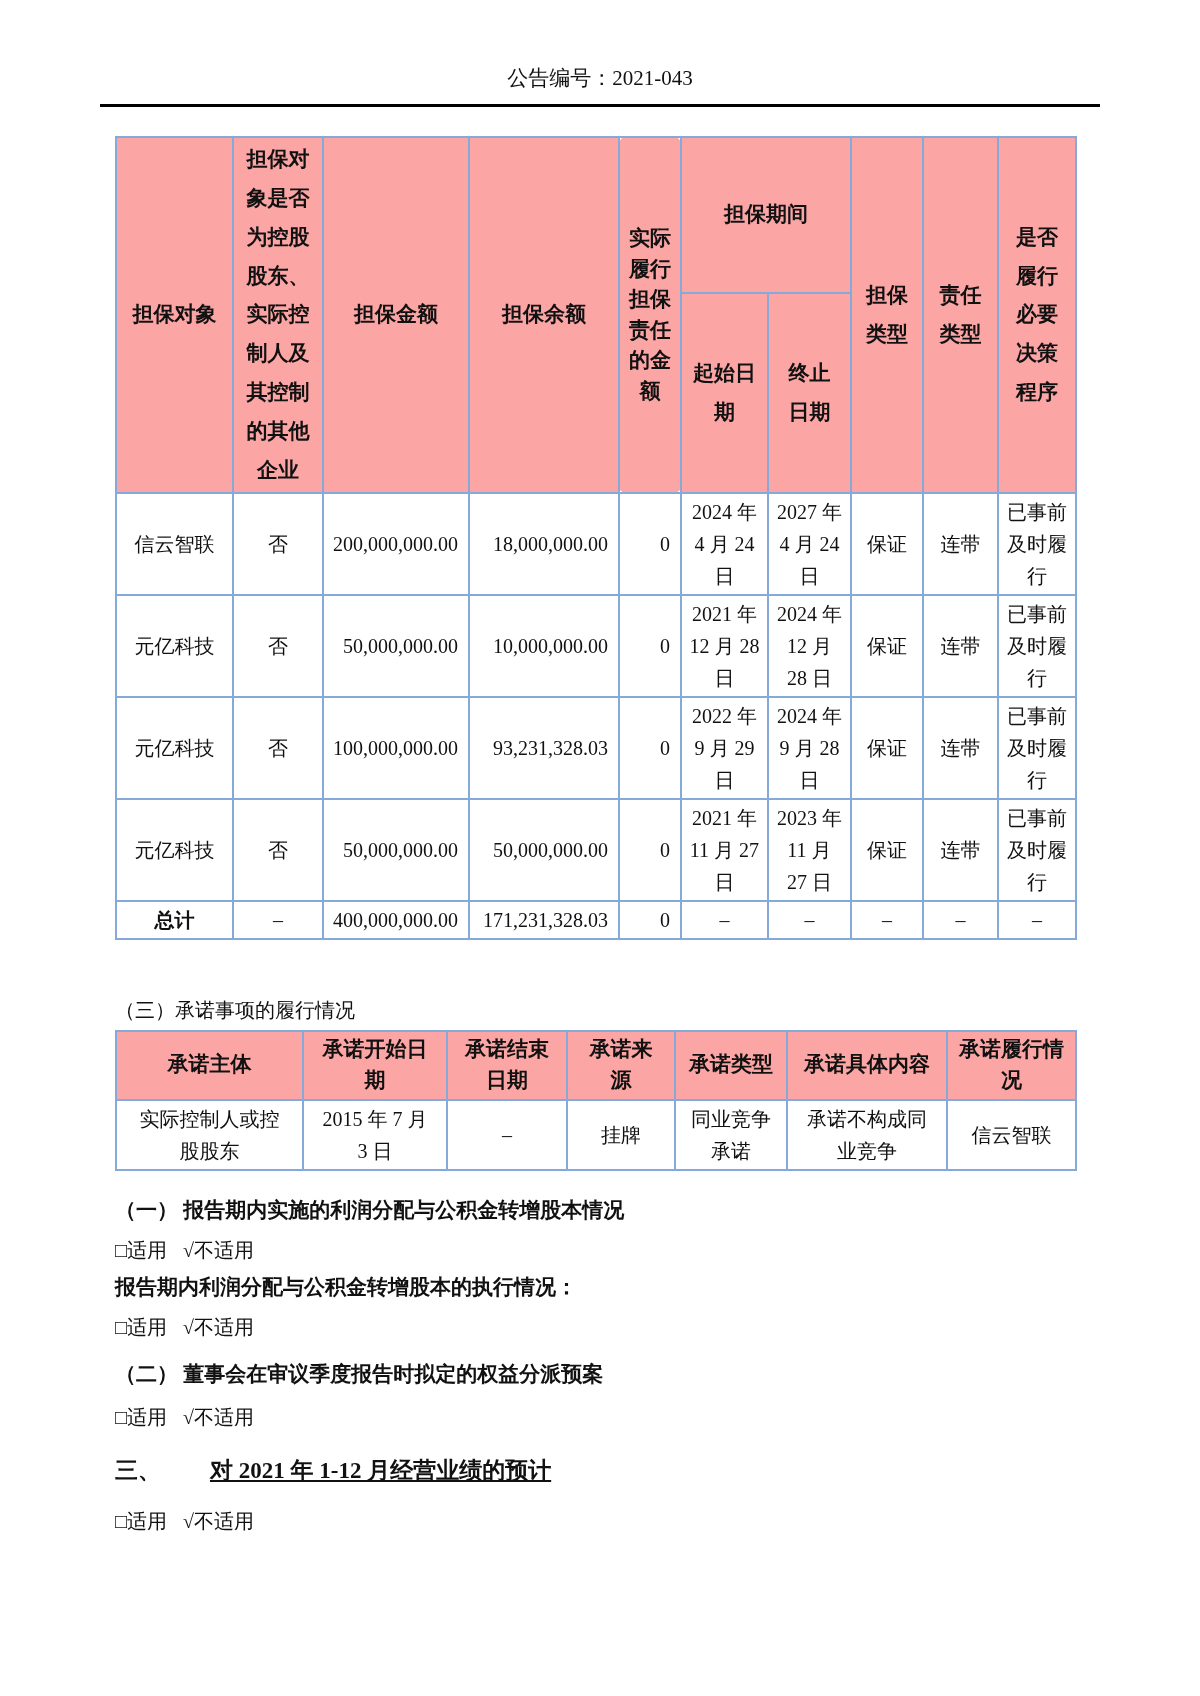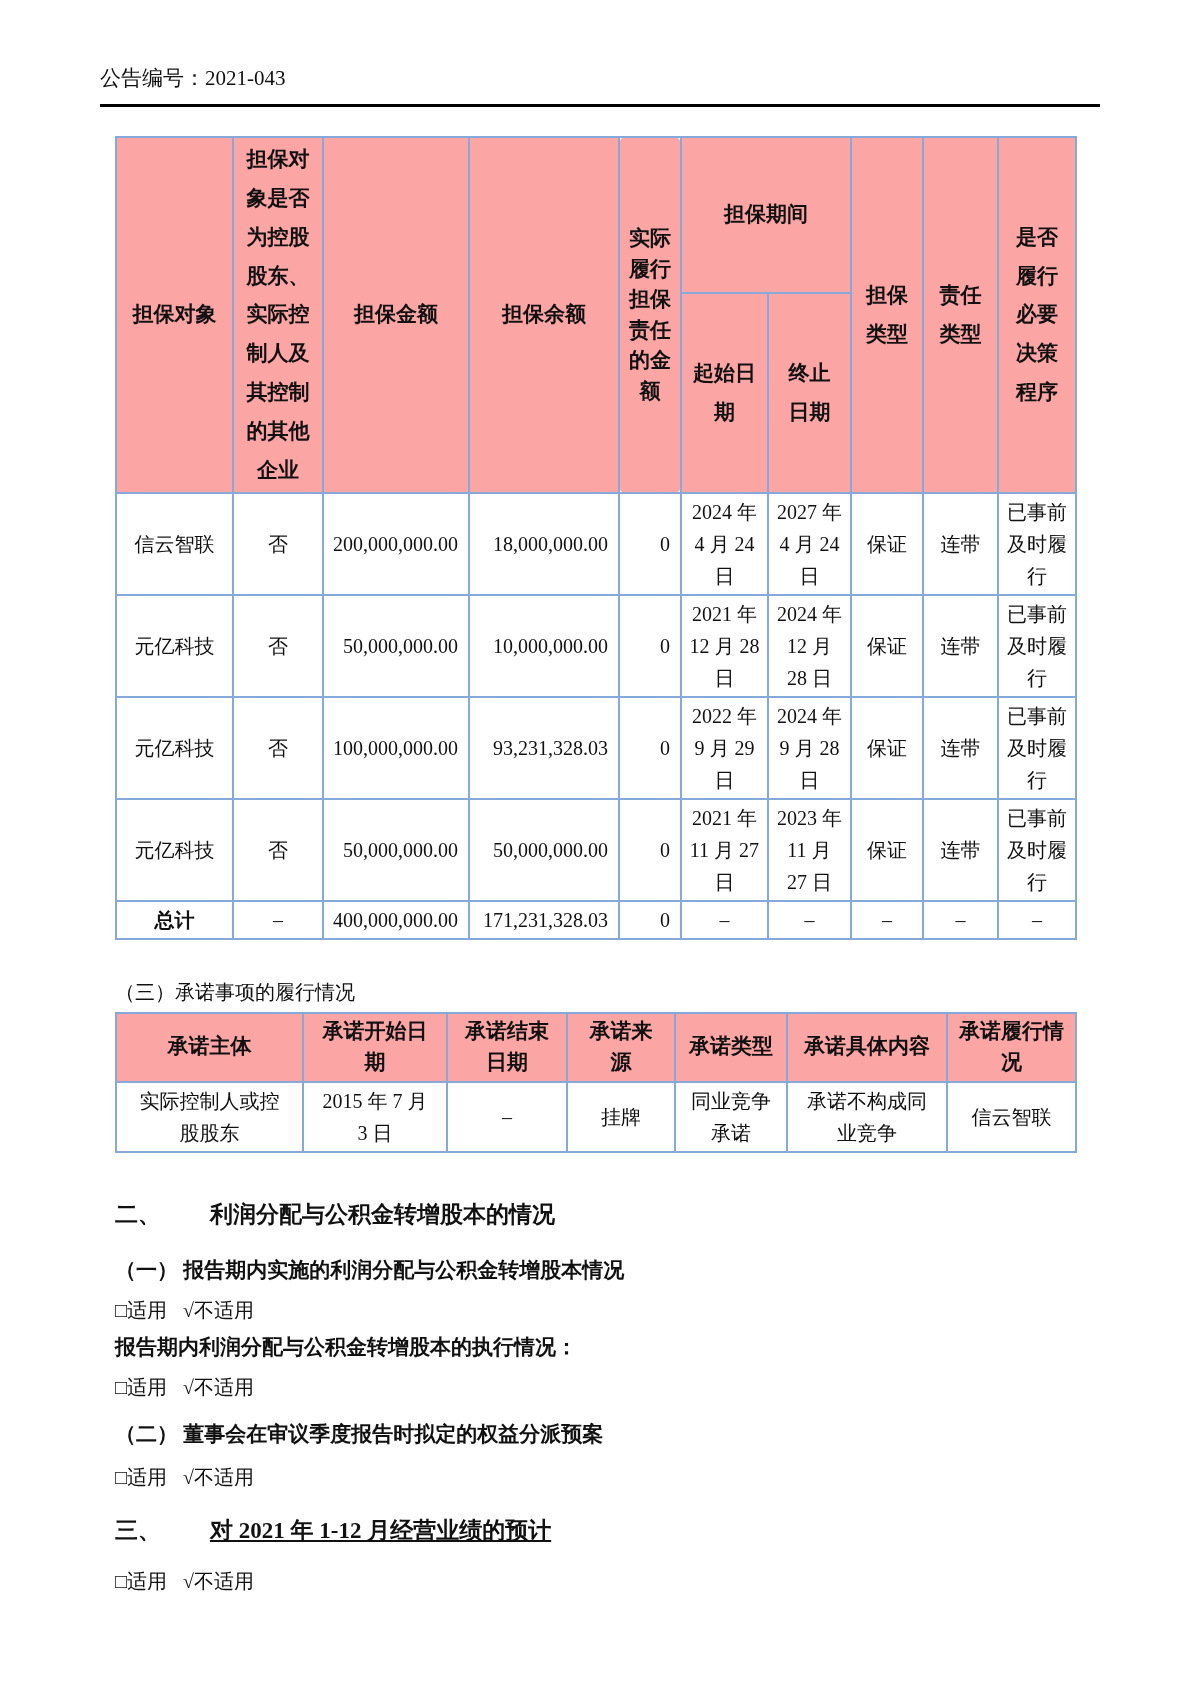--- a/index.html
+++ b/index.html
@@ -5,21 +5,21 @@
   html,body{margin:0;padding:0;background:#ffffff;}
   body{
     width:1200px;height:1696px;position:relative;
     font-family:"Liberation Serif","DejaVu Serif",serif;
     color:#111111;
   }
   .page{padding:64px 100px 0 100px;}
 
   
   .doc-header{
-    text-align:left;font-size:21px;line-height:28px;
+    text-align:center;font-size:21px;line-height:28px;
     padding-bottom:12px;border-bottom:3px solid #000000;
   }
 
   
   table{border-collapse:collapse;table-layout:fixed;width:960px;margin-left:15px;}
   td{
     border:2px solid #85a9d9;
     font-size:20px;line-height:1.6;
     text-align:center;vertical-align:middle;
     white-space:pre-line;
@@ -35,21 +35,21 @@
   tr.drow{height:95px;}
   tr.trow{height:36px;padding-left:44px;}
   tr.trow td:first-child{font-weight:bold;}
 
   .c-table{margin-top:6px;}
   tr.t2h{height:64px;}
   tr.t2d{height:63px;}
   .c-table thead td{line-height:1.5;}
 
   
-  .sec-title3{margin:38px 0 0 15px;font-size:20px;line-height:28px;}
+  .sec-title3{margin:56px 0 0 15px;font-size:20px;line-height:28px;}
   .h2{margin:46px 0 0 15px;font-size:23px;line-height:32px;font-weight:bold;}
   .h2 .h-num{display:inline-block;width:95px;font-weight:bold;}
   .hsub{margin:24px 0 0 15px;font-size:21px;line-height:30px;font-weight:bold;}
   .hsub2{margin:8px 0 0 15px;font-size:21px;line-height:30px;font-weight:bold;}
   .apply{margin:11px 0 0 15px;font-size:20px;line-height:28px;}
   .apply .gap{display:inline-block;width:16px;}
   .mt14{margin-top:14px;}
   .mt18{margin-top:18px;}
   .mt20{margin-top:20px;}
   .mt22{margin-top:22px;text-decoration:underline;}
@@ -232,23 +232,20 @@
         <td>挂牌</td>
         <td>同业竞争
 承诺</td>
         <td>承诺不构成同
 业竞争</td>
         <td>信云智联</td>
       </tr>
     </tbody>
   </table>
 
-  <div class="h2">
-    <span class="h-num">二、</span><span>利润分配与公积金转增股本的情况</span>
-  </div>
 
   <div class="hsub">（一） 报告期内实施的利润分配与公积金转增股本情况</div>
 
   <div class="apply">
     <span>□适用</span><span class="gap"></span><span>√不适用</span>
   </div>
 
   <div class="hsub2">报告期内利润分配与公积金转增股本的执行情况：</div>
 
   <div class="apply">

